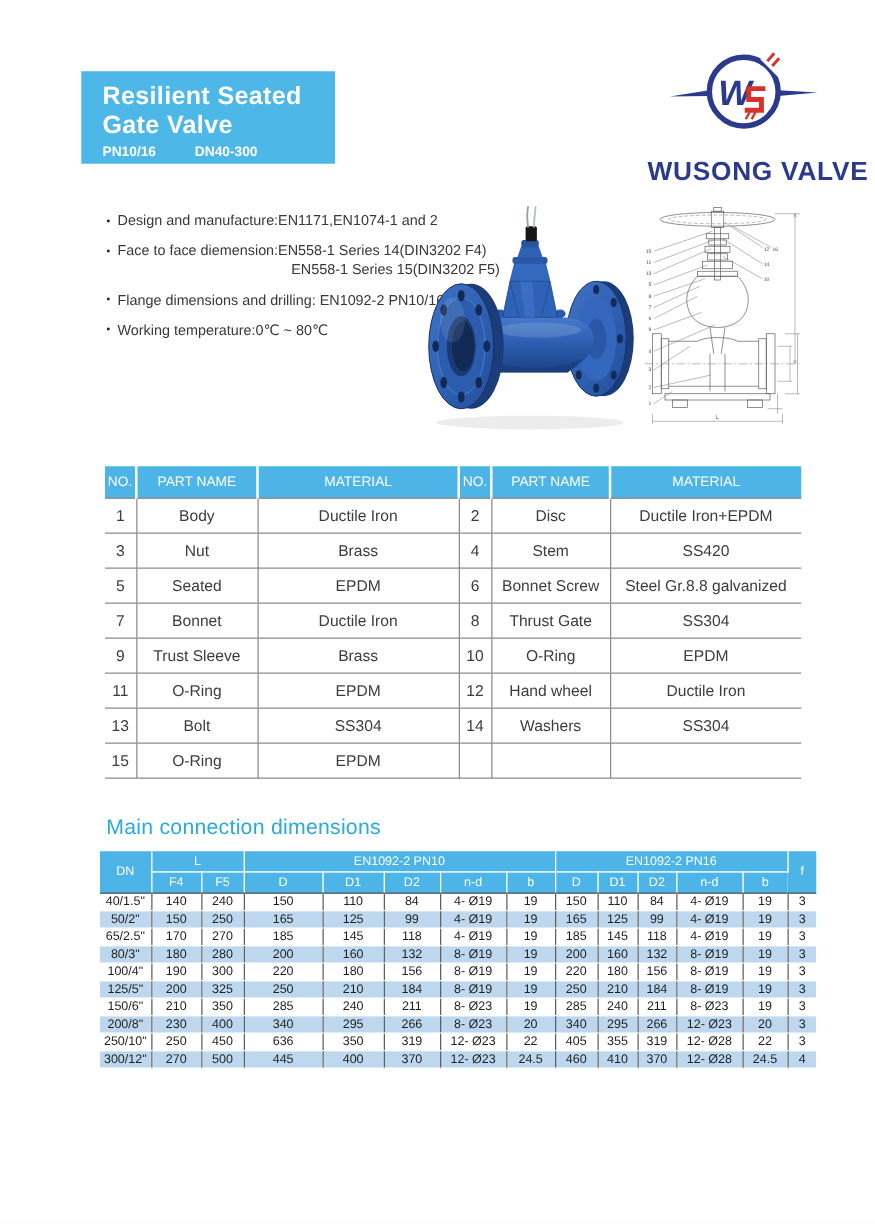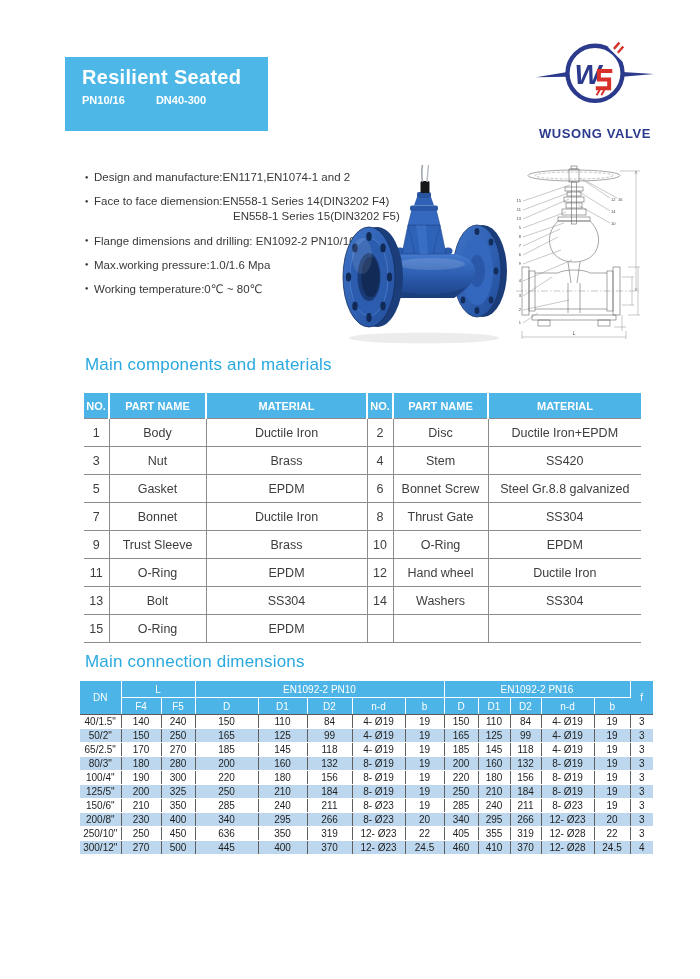--- a/index.html
+++ b/index.html
@@ -15,21 +15,21 @@
     position:absolute; left:65px; top:57px; width:203px; height:74px;
     background:#4db8e8; color:#fff; box-sizing:border-box; padding:9px 5px 0 17px;
   }
   .title-line { font-size:20px; font-weight:bold; line-height:1.13; letter-spacing:0.3px; }
   .title-sub  { margin-top:5px; font-size:11px; font-weight:bold; }
   .title-sub .sub2 { margin-left:28px; }
 
   .logo { position:absolute; left:518px; top:31px; width:154px; text-align:center; }
   .logo svg { width:118px; height:94px; display:block; margin:0 auto; }
   .brand-name {
-    margin-top:1px; font-size:13px; font-weight:bold; color:#2b3a8c;
+    margin-top:1px; font-size:21px; font-weight:bold; color:#2b3a8c;
     letter-spacing:0.6px; white-space:nowrap;
   }
 
   
   .sec-heading { color:#2aa9e0; font-size:17px; font-weight:normal; margin:0; letter-spacing:0.2px; }
 
   
   .specs { position:absolute; left:85px; top:168px; width:275px; }
   .specs ul { list-style:none; margin:2px 0 0 0; padding:0; }
   .specs li {
@@ -46,21 +46,21 @@
   .tl { stroke:#5d5d5d; stroke-width:0.55; fill:none; }
   .tl-thin { stroke:#777; stroke-width:0.4; fill:none; }
   .callout { font-size:4px; fill:#444; font-family:"Liberation Sans",sans-serif; }
   .dimlabel { font-size:4.5px; fill:#444; font-family:"Liberation Sans",sans-serif; text-anchor:middle; }
 
   
   .comp-section { position:absolute; left:84px; top:355px; width:560px; }
   .comp-section .sec-heading { margin-left:1px; }
   table.comp { border-collapse:collapse; table-layout:fixed; width:557px; margin-top:18px; }
   table.comp th {
-    background:#4cb4e7; color:#fff; font-size:11px; font-weight:bold;
+    background:#4cb4e7; color:#fff; font-size:11px; font-weight:normal;
     height:25px; padding:0; border-right:2px solid #fff; border-bottom:1px solid #8c8c8c;
   }
   table.comp th:last-child { border-right:none; }
   table.comp td {
     height:27px; padding:0; text-align:center; font-size:12.5px; color:#3d3d3d;
     border-right:1px solid #8c8c8c; border-bottom:1px solid #8c8c8c; overflow:hidden; white-space:nowrap;
   }
   table.comp td:last-child { border-right:none; }
 
   
@@ -80,20 +80,21 @@
   table.dim td:last-child { border-right:none; }
   table.dim tbody tr.alt td { background:#bdd8ee; }
 </style>
 </head>
 <body>
 
 <div class="page">
 
   <div class="title-block">
     <div class="title-line">Resilient Seated</div>
+    <div class="title-line">Gate Valve</div>
     <div class="title-sub">
       <span>PN10/16</span>
       <span class="sub2">DN40-300</span>
     </div>
   </div>
 
   <div class="logo">
     <svg viewBox="0 0 150 100" aria-hidden="true">
 
       <polygon points="0,49 40,42.5 40,48.5" fill="#2b3a8c"></polygon>
@@ -115,21 +116,20 @@
   </div>
 
   <div class="specs">
     <ul>
       <li><span>Design and manufacture:EN1171,EN1074-1 and 2</span></li>
       <li>
         <span>Face to face diemension:EN558-1 Series 14(DIN3202 F4)</span>
         <span class="cont">EN558-1 Series 15(DIN3202 F5)</span>
       </li>
       <li><span>Flange dimensions and drilling: EN1092-2 PN10/16</span></li>
-      <li><span>Max.working pressure:1.0/1.6 Mpa</span></li>
       <li><span>Working temperature:0℃ ~ 80℃</span></li>
     </ul>
   </div>
 
   <figure class="photo-fig" style="margin:0">
     <svg viewBox="0 0 172 186" aria-hidden="true">
       <defs>
         <linearGradient id="pgBody" x1="0" y1="0" x2="0" y2="1">
           <stop offset="0" stop-color="#4479cd"></stop>
             <stop offset="0.45" stop-color="#2d5fb2"></stop>
@@ -260,21 +260,20 @@
         <text x="7" y="146" text-anchor="end" class="callout">2</text>
         <text x="7" y="159" text-anchor="end" class="callout">1</text>
         <text x="97" y="36" text-anchor="start" class="callout">12</text>
         <text x="104" y="36" text-anchor="start" class="callout">16</text>
         <text x="97" y="48" text-anchor="start" class="callout">14</text>
         <text x="97" y="60" text-anchor="start" class="callout">10</text>
       </svg>
   </figure>
 
   <div class="comp-section">
-    <h2 class="sec-heading">Main components and materials</h2>
     <table class="comp">
       <colgroup>
         <col style="width:25px">
           <col style="width:97px">
           <col style="width:161px">
         <col style="width:26px">
           <col style="width:95px">
           <col style="width:153px">
       </colgroup>
       <thead>
@@ -299,21 +298,21 @@
           <tr>
             <td>3</td>
             <td>Nut</td>
             <td>Brass</td>
             <td>4</td>
             <td>Stem</td>
             <td>SS420</td>
           </tr>
           <tr>
             <td>5</td>
-            <td>Gasket</td>
+            <td>Seated</td>
             <td>EPDM</td>
             <td>6</td>
             <td>Bonnet Screw</td>
             <td>Steel Gr.8.8 galvanized</td>
           </tr>
           <tr>
             <td>7</td>
             <td>Bonnet</td>
             <td>Ductile Iron</td>
             <td>8</td>

